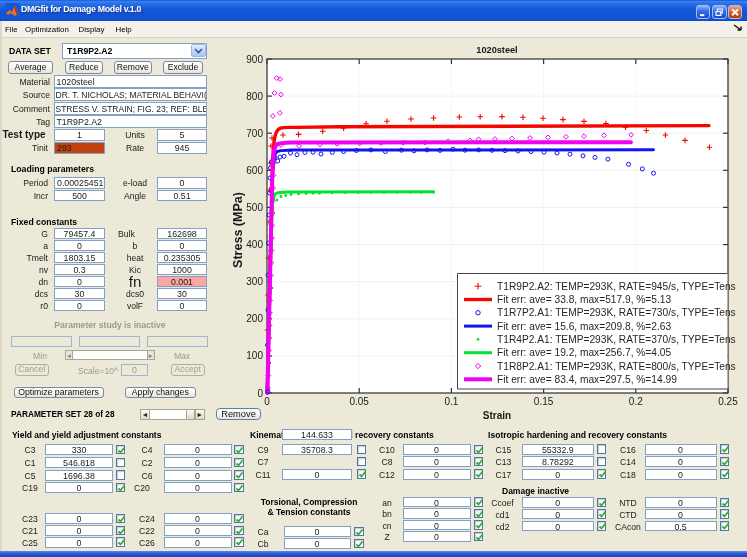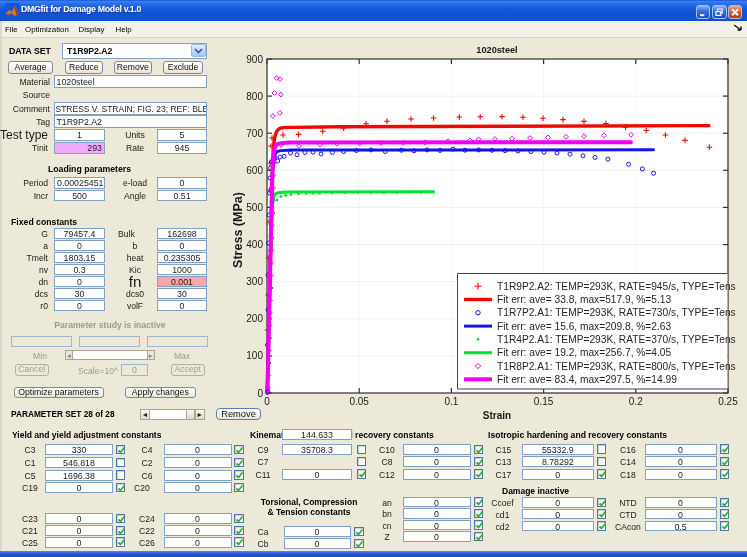--- a/index.html
+++ b/index.html
@@ -40,33 +40,34 @@
 <svg style="position:absolute;left:194px;top:48px" width="9" height="6" viewBox="0 0 9 6">
       <path d="M1 1 L4.5 4.5 L8 1" stroke="#2a56a8" stroke-width="1.6" fill="none"></path>
     </svg>
 <div style="position:absolute;left:8px;top:61px;width:45px;height:12.5px;background:linear-gradient(#ffffff,#f4f3ec 55%,#e6e4d8);border:1px solid #7b8aa2;border-radius:3px;box-sizing:border-box;font-size:8.6px;color:#111;text-align:center;line-height:10.5px;white-space:nowrap">Average</div>
 <div style="position:absolute;left:65px;top:61px;width:37.5px;height:12.5px;background:linear-gradient(#ffffff,#f4f3ec 55%,#e6e4d8);border:1px solid #7b8aa2;border-radius:3px;box-sizing:border-box;font-size:8.6px;color:#111;text-align:center;line-height:10.5px;white-space:nowrap">Reduce</div>
 <div style="position:absolute;left:114px;top:61px;width:37.5px;height:12.5px;background:linear-gradient(#ffffff,#f4f3ec 55%,#e6e4d8);border:1px solid #7b8aa2;border-radius:3px;box-sizing:border-box;font-size:8.6px;color:#111;text-align:center;line-height:10.5px;white-space:nowrap">Remove</div>
 <div style="position:absolute;left:163px;top:61px;width:40px;height:12.5px;background:linear-gradient(#ffffff,#f4f3ec 55%,#e6e4d8);border:1px solid #7b8aa2;border-radius:3px;box-sizing:border-box;font-size:8.6px;color:#111;text-align:center;line-height:10.5px;white-space:nowrap">Exclude</div>
 <div style="position:absolute;left:2px;top:76.5px;width:48px;height:10px;font-size:8.6px;font-weight:normal;color:#1a1a1a;text-align:right;line-height:10px;white-space:nowrap">Material</div>
 <div style="position:absolute;left:53.5px;top:74.6px;width:153.5px;height:13px;background:#fff;border:1px solid #82a1c4;box-sizing:border-box;font-size:8.8px;color:#222;text-align:left;line-height:13px;padding:0 2px;white-space:nowrap;overflow:hidden">1020steel</div>
 <div style="position:absolute;left:2px;top:90px;width:48px;height:10px;font-size:8.6px;font-weight:normal;color:#1a1a1a;text-align:right;line-height:10px;white-space:nowrap">Source</div>
+<div style="position:absolute;left:53.5px;top:88px;width:153.5px;height:13px;background:#fff;border:1px solid #82a1c4;box-sizing:border-box;font-size:8.5px;color:#222;text-align:left;line-height:13px;padding:0 1px;white-space:nowrap;overflow:hidden">DR. T. NICHOLAS; MATERIAL BEHAVI(</div>
 <div style="position:absolute;left:2px;top:103.5px;width:48px;height:10px;font-size:8.6px;font-weight:normal;color:#1a1a1a;text-align:right;line-height:10px;white-space:nowrap">Comment</div>
 <div style="position:absolute;left:53.5px;top:101.8px;width:153.5px;height:13px;background:#fff;border:1px solid #82a1c4;box-sizing:border-box;font-size:8.5px;color:#222;text-align:left;line-height:13px;padding:0 1px;white-space:nowrap;overflow:hidden">STRESS V. STRAIN; FIG. 23; REF: BLE</div>
 <div style="position:absolute;left:2px;top:117px;width:48px;height:10px;font-size:8.6px;font-weight:normal;color:#1a1a1a;text-align:right;line-height:10px;white-space:nowrap">Tag</div>
 <div style="position:absolute;left:53.5px;top:115.3px;width:153.5px;height:12.5px;background:#fff;border:1px solid #82a1c4;box-sizing:border-box;font-size:8.8px;color:#222;text-align:left;line-height:12.5px;padding:0 2px;white-space:nowrap;overflow:hidden">T1R9P2.A2</div>
-<div style="position:absolute;left:0px;top:130.2px;width:48px;height:10px;font-size:12px;font-weight:normal;color:#1a1a1a;text-align:center;line-height:10px;white-space:nowrap">Test type</div>
+<div style="position:absolute;left:0px;top:130.2px;width:48px;height:10px;font-size:10px;font-weight:bold;color:#1a1a1a;text-align:center;line-height:10px;white-space:nowrap">Test type</div>
     <div style="position:absolute;left:54px;top:129.2px;width:51px;height:11.5px;background:#fff;border:1px solid #82a1c4;box-sizing:border-box;font-size:8.8px;color:#222;text-align:center;line-height:11.5px;padding:0 2px;white-space:nowrap;overflow:hidden">1</div>
     <div style="position:absolute;left:118px;top:130.2px;width:34px;height:10px;font-size:8.6px;font-weight:normal;color:#1a1a1a;text-align:center;line-height:10px;white-space:nowrap">Units</div>
     <div style="position:absolute;left:157px;top:129.2px;width:50px;height:11.5px;background:#fff;border:1px solid #82a1c4;box-sizing:border-box;font-size:8.8px;color:#222;text-align:center;line-height:11.5px;padding:0 2px;white-space:nowrap;overflow:hidden">5</div>
 <div style="position:absolute;left:0px;top:143.2px;width:48px;height:10px;font-size:8.6px;font-weight:normal;color:#1a1a1a;text-align:right;line-height:10px;white-space:nowrap">Tinit</div>
-    <div style="position:absolute;left:54px;top:142.2px;width:51px;height:11.5px;background:#f0abfc;border:1px solid #82a1c4;box-sizing:border-box;font-size:8.8px;color:#222;text-align:right;line-height:11.5px;padding:0 2px;white-space:nowrap;overflow:hidden">293</div>
+    <div style="position:absolute;left:54px;top:142.2px;width:51px;height:11.5px;background:#c2410c;border:1px solid #82a1c4;box-sizing:border-box;font-size:8.8px;color:#222;text-align:left;line-height:11.5px;padding:0 2px;white-space:nowrap;overflow:hidden">293</div>
     <div style="position:absolute;left:118px;top:143.2px;width:34px;height:10px;font-size:8.6px;font-weight:normal;color:#1a1a1a;text-align:center;line-height:10px;white-space:nowrap">Rate</div>
     <div style="position:absolute;left:157px;top:142.2px;width:50px;height:11.5px;background:#fff;border:1px solid #82a1c4;box-sizing:border-box;font-size:8.8px;color:#222;text-align:center;line-height:11.5px;padding:0 2px;white-space:nowrap;overflow:hidden">945</div>
-<div style="position:absolute;left:11px;top:164px;width:120px;height:10px;font-size:8.7px;font-weight:bold;color:#000;text-align:right;line-height:10px;white-space:nowrap">Loading parameters</div>
+<div style="position:absolute;left:11px;top:164px;width:120px;height:10px;font-size:8.7px;font-weight:bold;color:#000;text-align:left;line-height:10px;white-space:nowrap">Loading parameters</div>
 <div style="position:absolute;left:0px;top:178px;width:48px;height:10px;font-size:8.6px;font-weight:normal;color:#1a1a1a;text-align:right;line-height:10px;white-space:nowrap">Period</div>
     <div style="position:absolute;left:54px;top:177px;width:51px;height:11.5px;background:#fff;border:1px solid #82a1c4;box-sizing:border-box;font-size:8.8px;color:#222;text-align:center;line-height:11.5px;padding:0 2px;white-space:nowrap;overflow:hidden">0.00025451</div>
     <div style="position:absolute;left:118px;top:178px;width:34px;height:10px;font-size:8.6px;font-weight:normal;color:#1a1a1a;text-align:center;line-height:10px;white-space:nowrap">e-load</div>
     <div style="position:absolute;left:157px;top:177px;width:50px;height:11.5px;background:#fff;border:1px solid #82a1c4;box-sizing:border-box;font-size:8.8px;color:#222;text-align:center;line-height:11.5px;padding:0 2px;white-space:nowrap;overflow:hidden">0</div>
 <div style="position:absolute;left:0px;top:190.5px;width:48px;height:10px;font-size:8.6px;font-weight:normal;color:#1a1a1a;text-align:right;line-height:10px;white-space:nowrap">Incr</div>
     <div style="position:absolute;left:54px;top:189.5px;width:51px;height:11.5px;background:#fff;border:1px solid #82a1c4;box-sizing:border-box;font-size:8.8px;color:#222;text-align:center;line-height:11.5px;padding:0 2px;white-space:nowrap;overflow:hidden">500</div>
     <div style="position:absolute;left:118px;top:190.5px;width:34px;height:10px;font-size:8.6px;font-weight:normal;color:#1a1a1a;text-align:center;line-height:10px;white-space:nowrap">Angle</div>
     <div style="position:absolute;left:157px;top:189.5px;width:50px;height:11.5px;background:#fff;border:1px solid #82a1c4;box-sizing:border-box;font-size:8.8px;color:#222;text-align:center;line-height:11.5px;padding:0 2px;white-space:nowrap;overflow:hidden">0.51</div>
 <div style="position:absolute;left:11px;top:217px;width:120px;height:10px;font-size:8.7px;font-weight:bold;color:#000;text-align:left;line-height:10px;white-space:nowrap">Fixed constants</div>
 <div style="position:absolute;left:0px;top:228.5px;width:48px;height:10px;font-size:8.6px;font-weight:normal;color:#1a1a1a;text-align:right;line-height:10px;white-space:nowrap">G</div>

